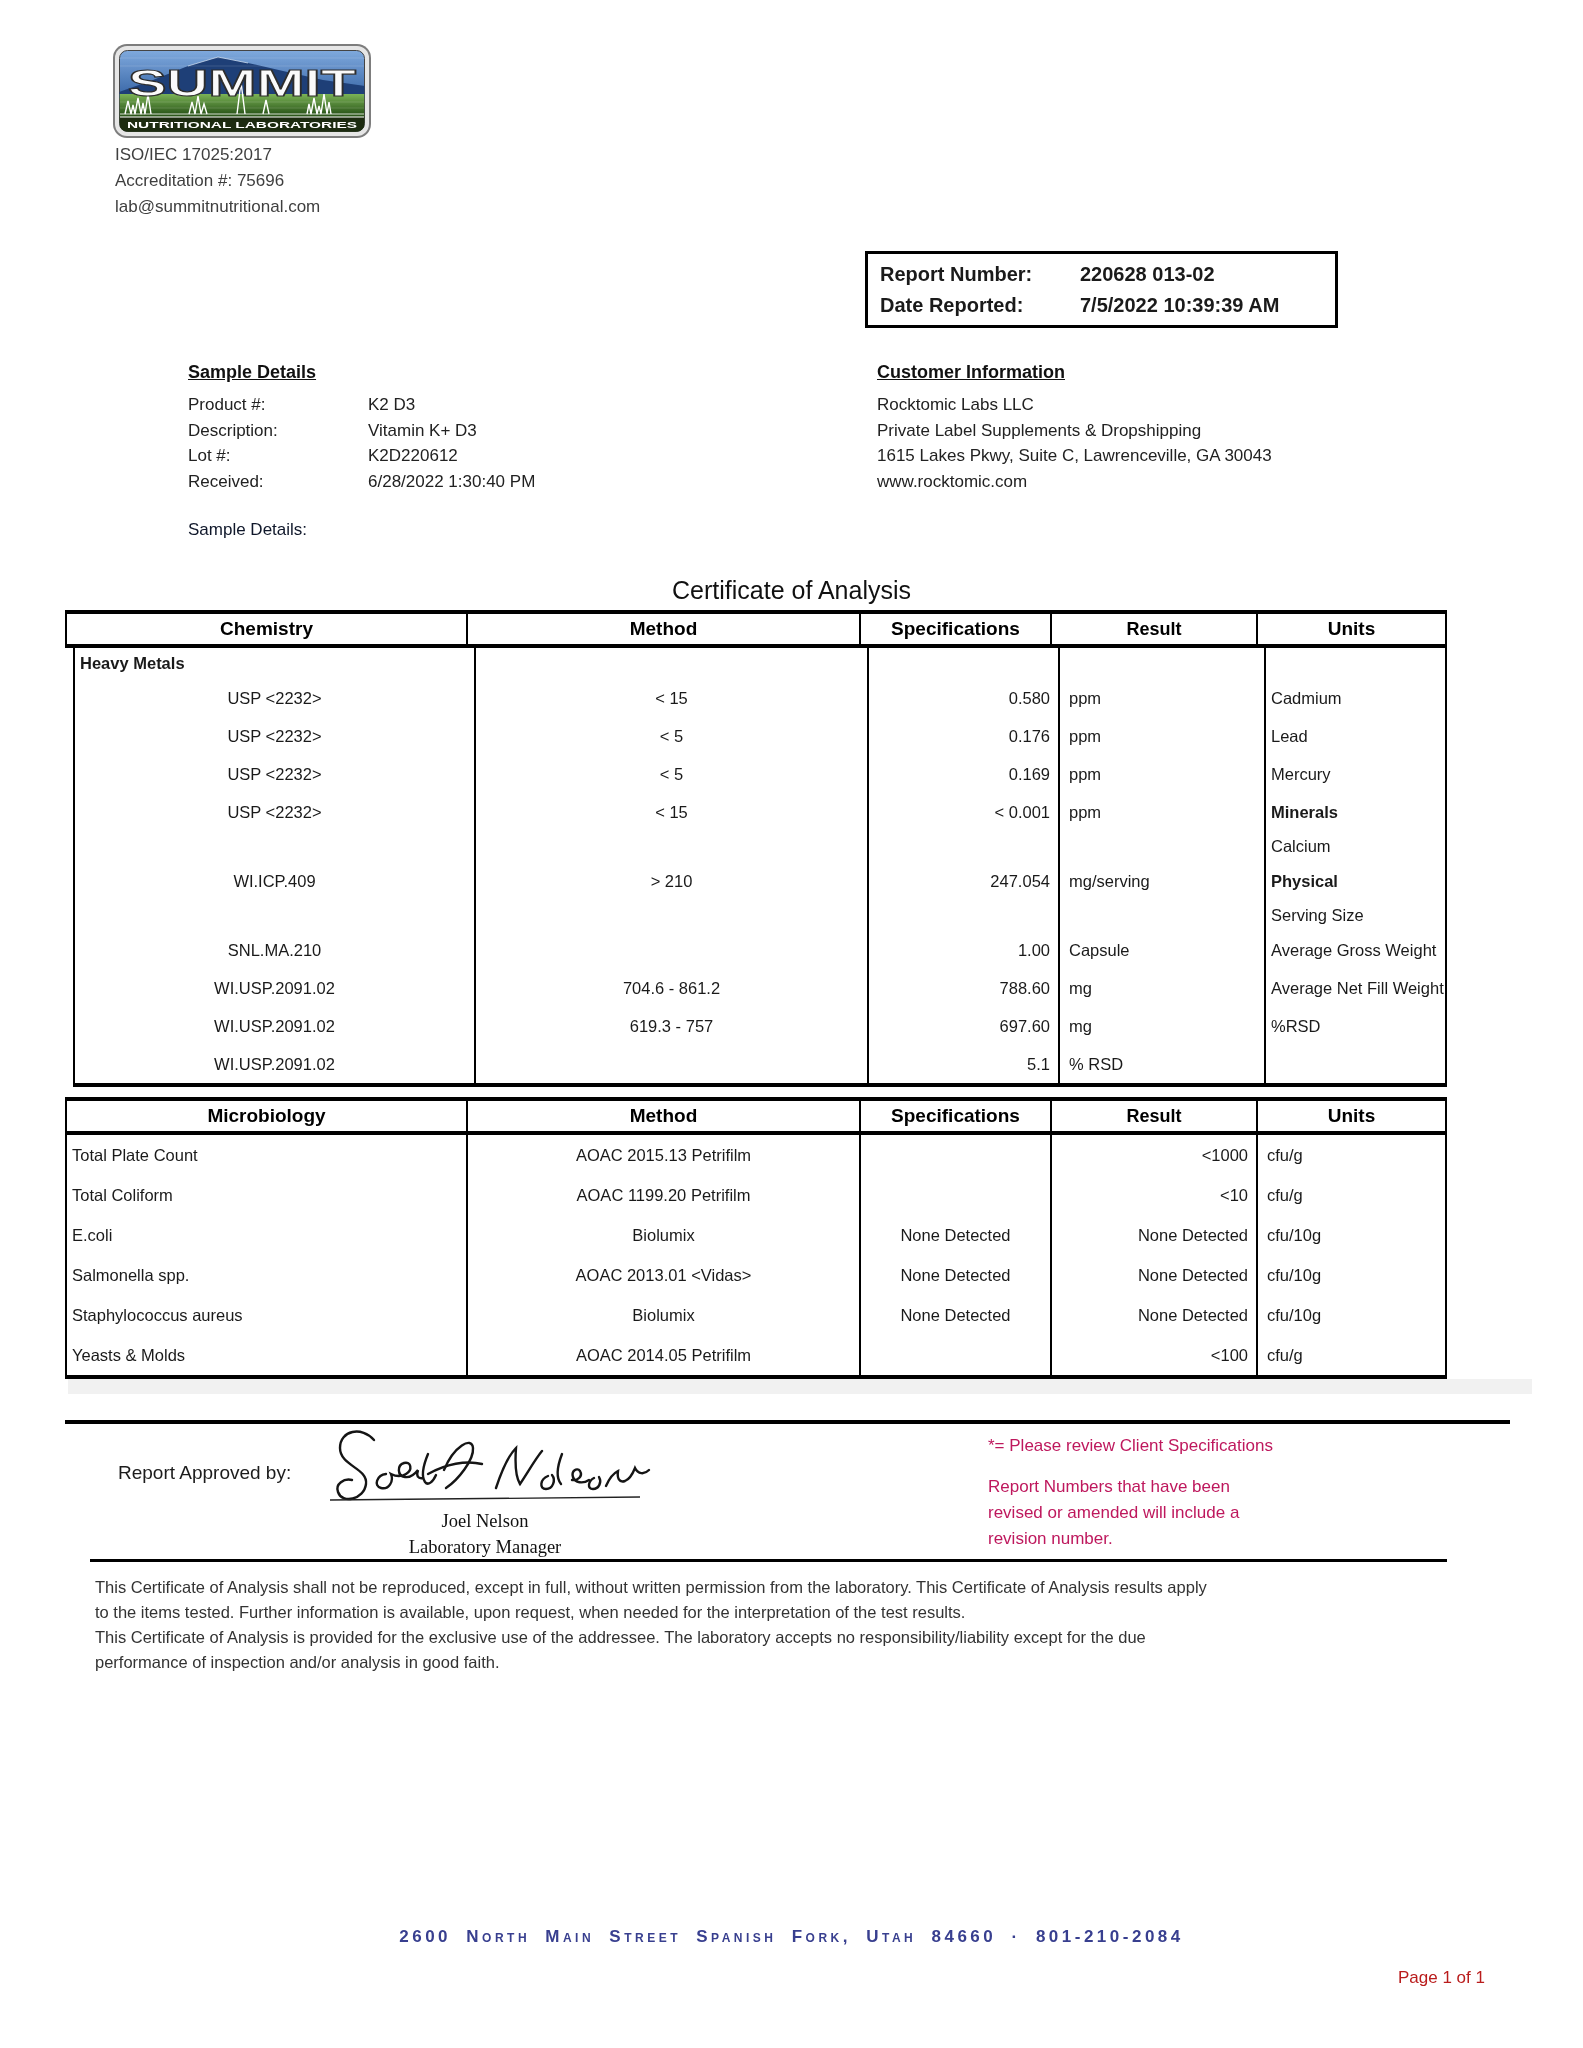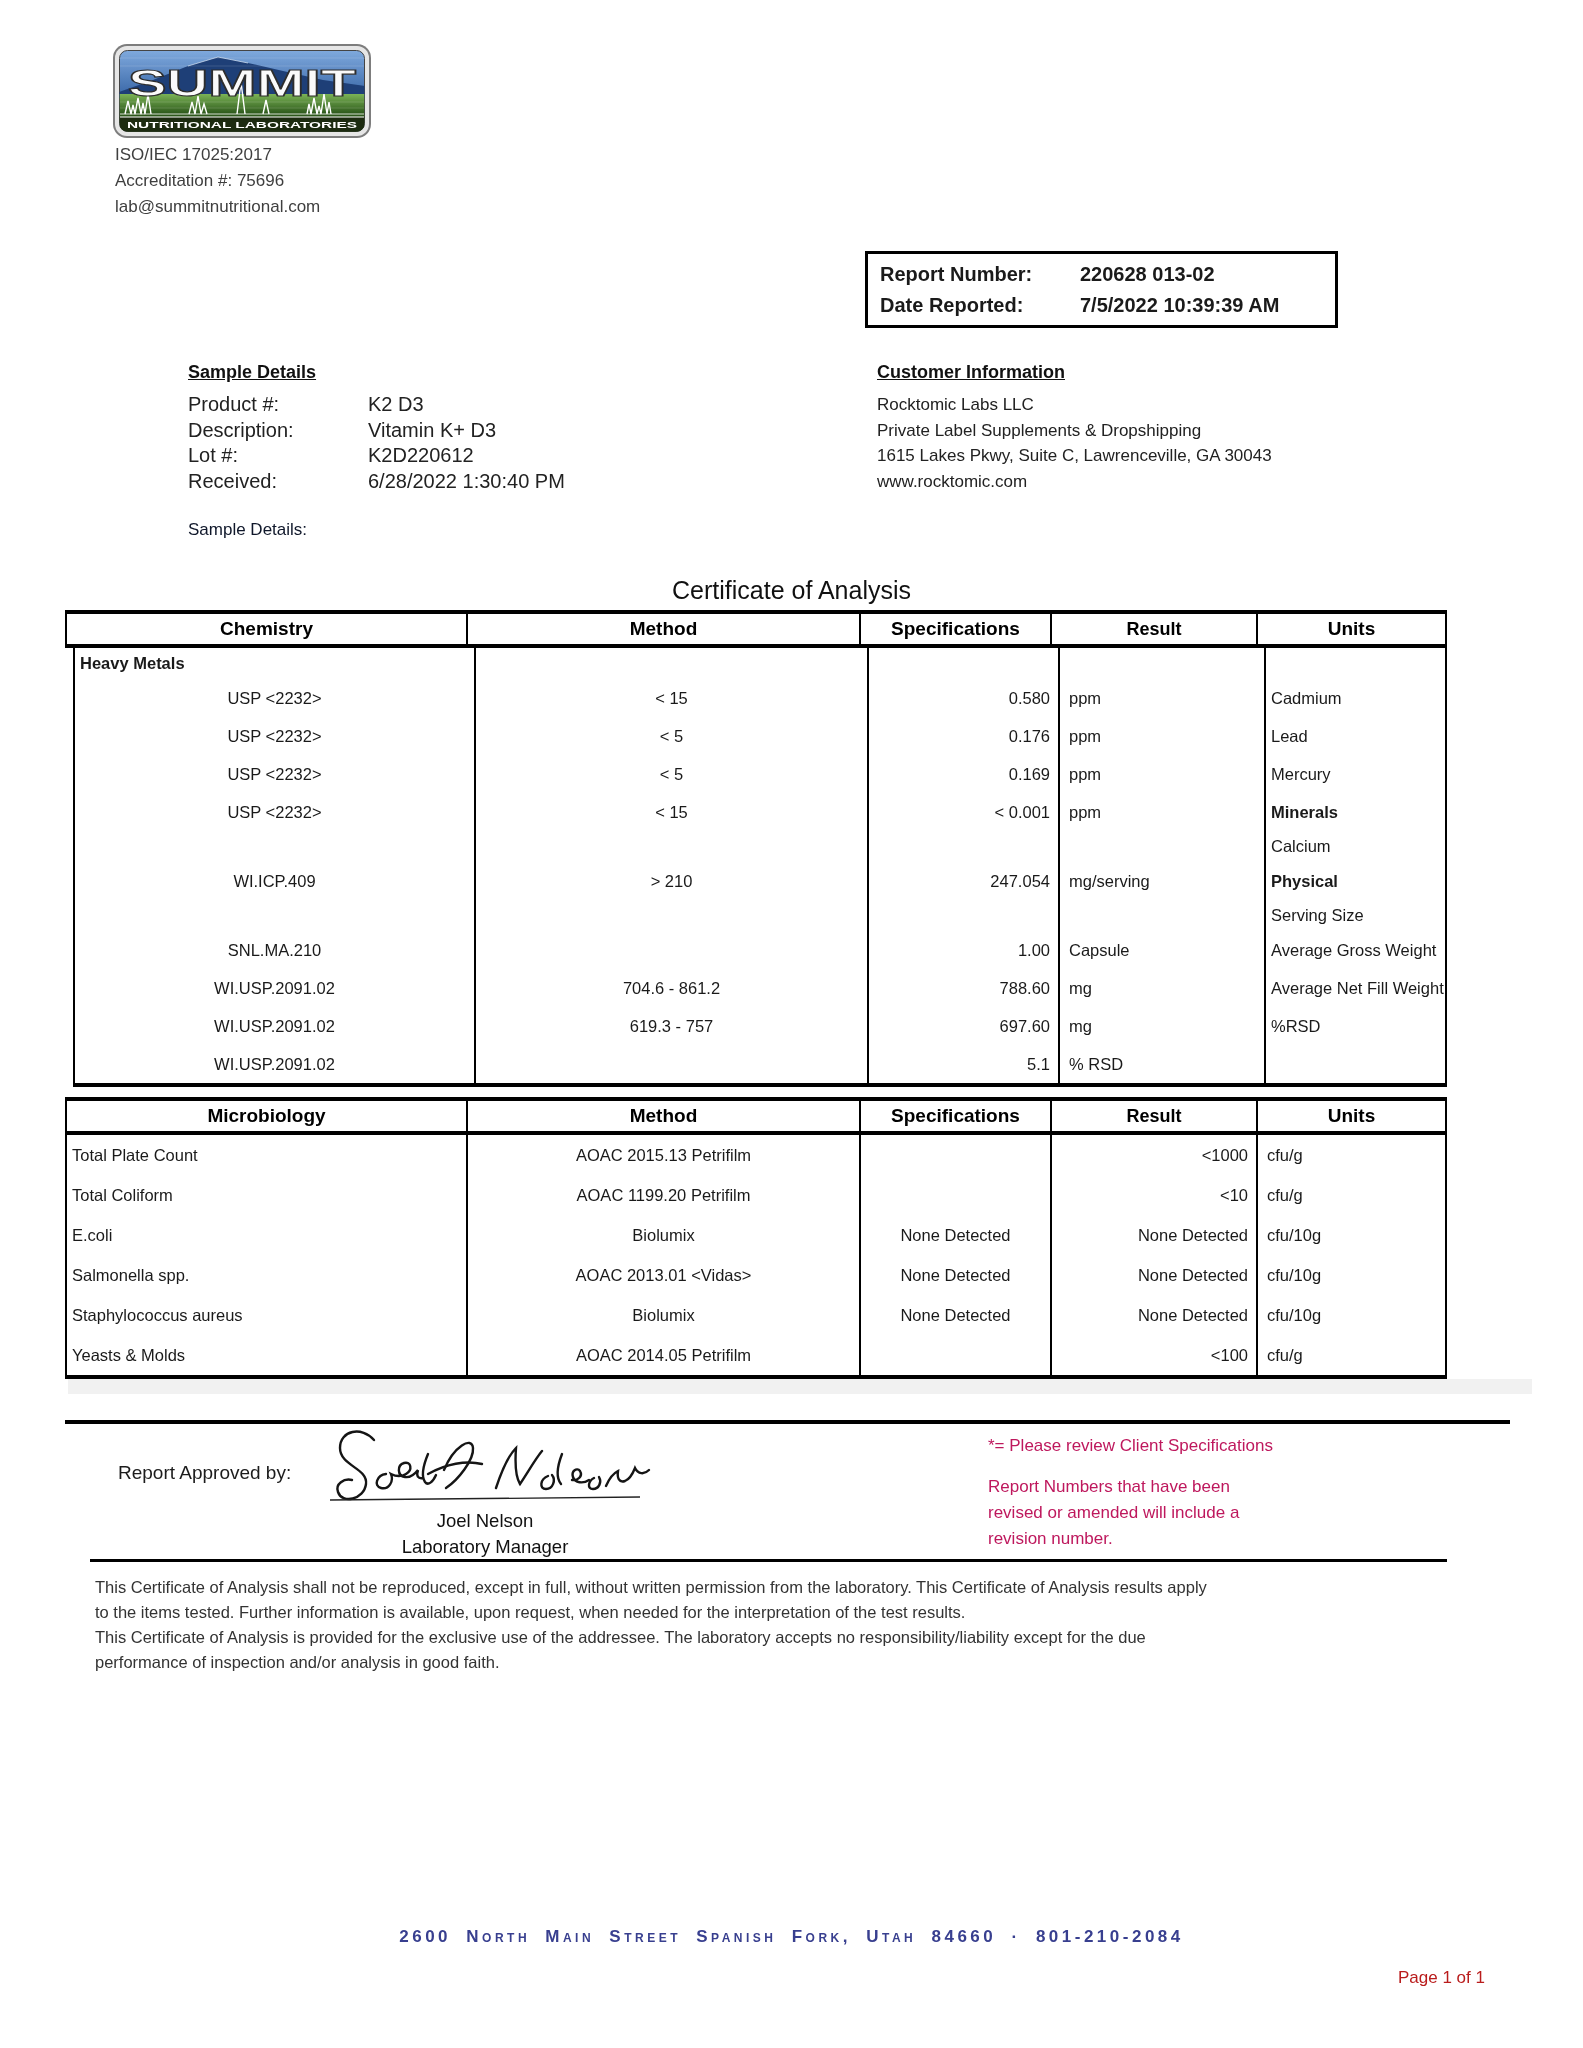--- a/index.html
+++ b/index.html
@@ -15,21 +15,21 @@
   
   .lab-info { left:115px; top:142px; font-size:17px; color:#3f3f3f; line-height:26px; }
 
   
   .report-box { left:865px; top:251px; width:473px; height:77px; border:3px solid #000; padding:5px 12px; }
   .report-box .rrow { display:flex; font-weight:bold; font-size:20px; line-height:31px; }
   .report-box .rlabel { width:200px; }
 
   
   .blk-heading { font-size:18px; font-weight:bold; text-decoration:underline; color:#111; }
-  .kv-rows { line-height:25.5px; font-size:20px; color:#222; }
+  .kv-rows { line-height:25.5px; font-size:17px; color:#222; }
   .kv-row { display:flex; }
   .kv-label { width:180px; }
   .cust-lines { line-height:25.5px; font-size:17px; color:#222; }
 
   .sample-extra { left:188px; top:520px; font-size:17px; color:#0f172a; }
 
   .coa-title { left:0; top:576px; width:1583px; text-align:center; font-size:25px; color:#111; }
 
   
   .tbl { position:absolute; left:65px; width:1382px; }
@@ -53,21 +53,21 @@
   .sec { font-weight:bold; font-size:16px; }
   #chem-body { grid-template-rows:31px 38px 38px 38px 38px 31px 38px 31px 38px 38px 38px 38px;margin-left:8px; }
   #micro-body { grid-template-rows:repeat(6, 40px); }
 
   .grayband { left:68px; top:1379px; width:1464px; height:15px; background:#f1f1f1; }
 
   .hr1 { left:65px; top:1420px; width:1445px; height:4px; background:#000; }
   .hr2 { left:90px; top:1559px; width:1357px; height:3px; background:#000; }
 
   .approved-label { left:118px; top:1462px; font-size:19px; color:#1c1c1c;text-align:right; }
-  .signer { left:320px; top:1508px; width:330px; text-align:center; font-size:18.5px; line-height:26px; color:#111; }
+  .signer { left:320px; top:1508px; width:330px; text-align:center; font-size:18.5px; line-height:26px; color:#111;font-family:Liberation Serif, serif; }
 
   .notes { left:988px; font-size:17px; color:#be185d; }
   .notes-star { top:1436px; }
   .notes-body { top:1474px; line-height:26px; }
 
   .disclaimer { left:95px; top:1575px; width:1400px; font-size:16.5px; line-height:25px; color:#333; }
 
   .footer-address {
     left:0; top:1927px; width:1583px; text-align:center;
     font-variant:small-caps; font-weight:bold; font-size:17px;

